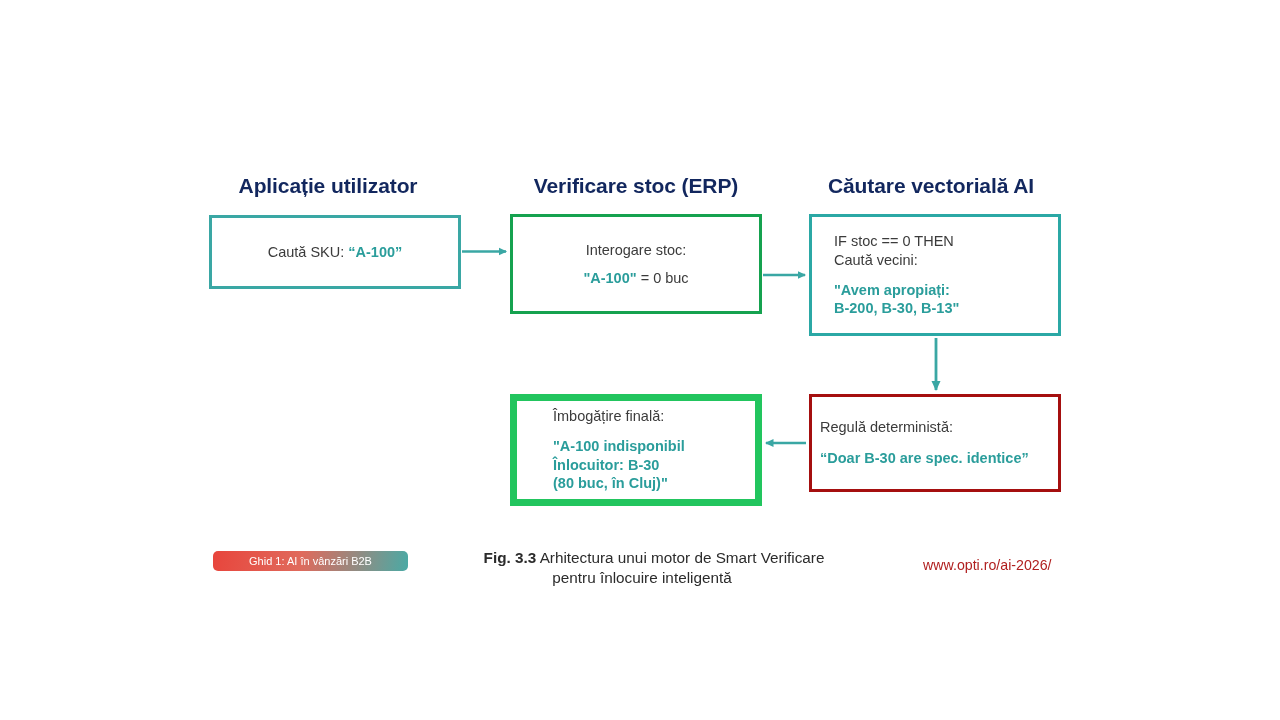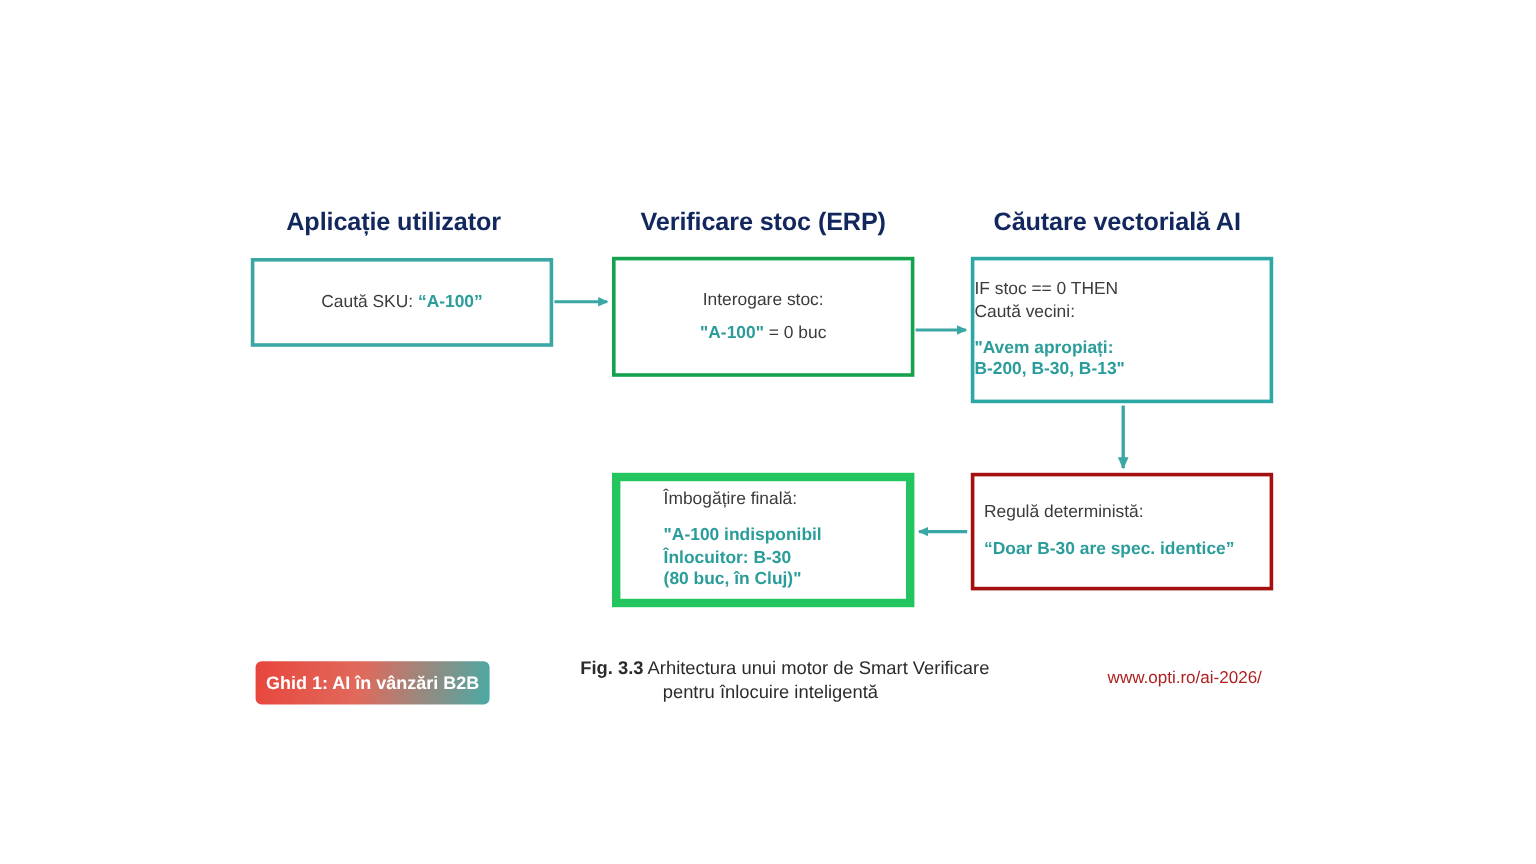--- a/index.html
+++ b/index.html
@@ -70,20 +70,21 @@
     border: 3.5px solid #15a24f;
     align-items: center;
     justify-content: center;
     gap: 9px;
   }
   #node-erp .line { text-align: right; }
 
   #node-vector {
     left: 809px; top: 214px; width: 252px; height: 122px;
     border: 3px solid #2ba8a5;
+    padding-left: 22px;
     justify-content: center;
     gap: 0px;
   }
   #node-vector .grp { margin-bottom: 11px; }
 
   #node-rule {
     left: 809px; top: 394px; width: 252px; height: 98px;
     border: 3.5px solid #a50f0f;
     padding-left: 8px;
     justify-content: center;
@@ -95,30 +96,29 @@
     border: 7px solid #22c55e;
     padding-left: 36px;
     justify-content: center;
   }
   #node-final .grp { margin-top: 11px; }
 
   
   #badge {
     position: absolute;
     left: 213px; top: 551px;
-    width: 195px; height: 36px;
+    width: 195px; height: 20px;
     border-radius: 5px;
     background: linear-gradient(100deg, #e8453c 0%, #e06a5c 45%, #4aaaa5 100%);
     color: #ffffff;
-    font-size: 15px;
+    font-size: 11px;
     display: flex;
     align-items: center;
     justify-content: center;
     white-space: nowrap;
-    font-weight: bold;
   }
 
   #caption {
     position: absolute;
     left: 417px; top: 548px;
     width: 450px;
     text-align: center;
     font-size: 15.3px;
     color: #2b2b2b;
     line-height: 1.32;

